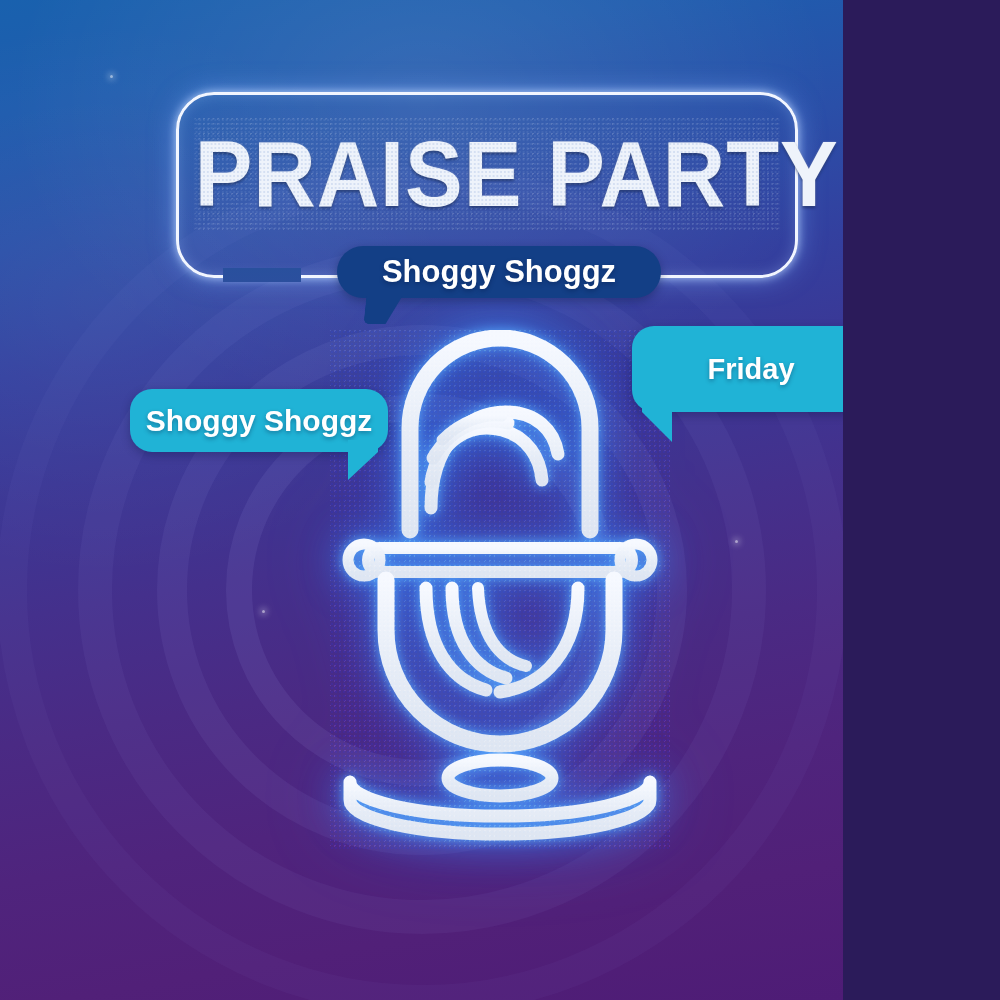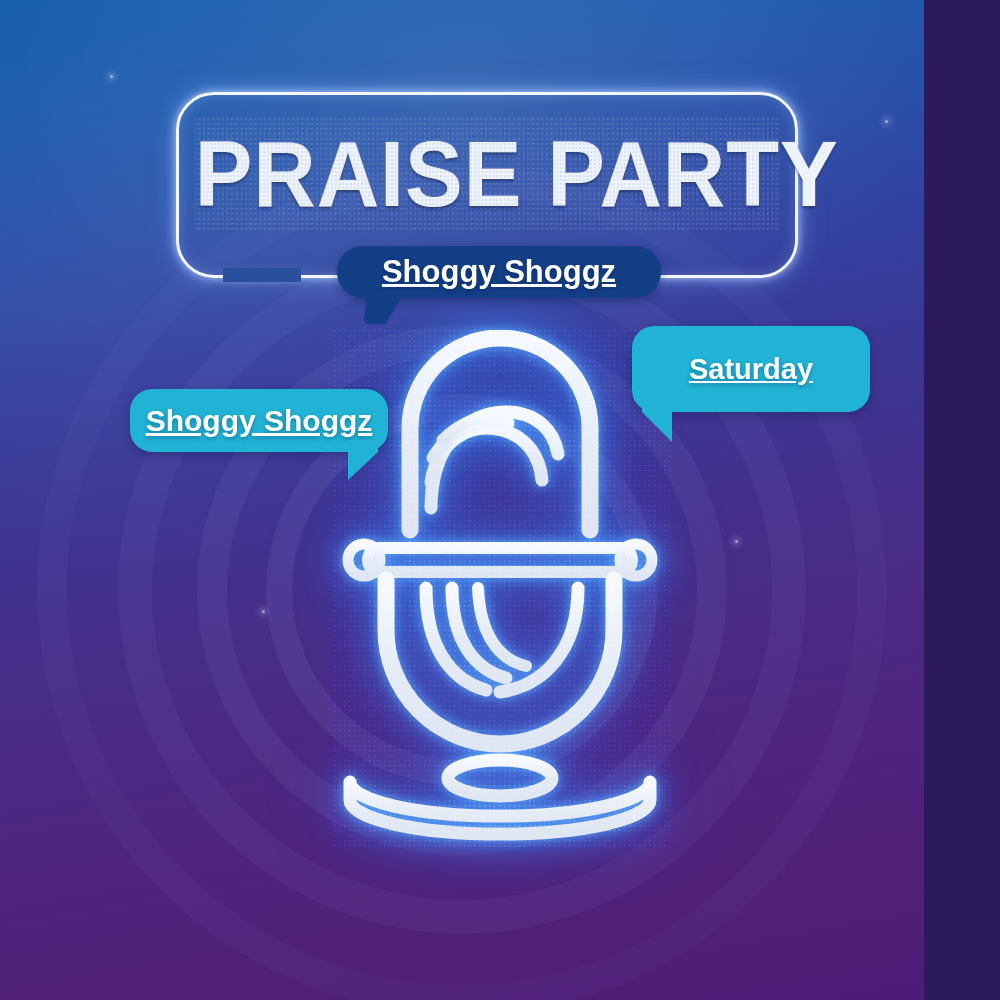--- a/index.html
+++ b/index.html
@@ -7,35 +7,36 @@
     margin: 0;
     padding: 0;
     background: #2b1b5a;
   }
   body {
     font-family: "Liberation Sans", sans-serif;
   }
 
   #poster {
     position: relative;
-    width: 924px;
+    width: 796px;
     height: 1000px;
     overflow: hidden;
     background:
       linear-gradient(170deg,
         #1961ae 0%,
         #1f5cae 10%,
         #2a4fa8 22%,
         #33409f 33%,
         #3b3795 43%,
         #44308c 54%,
         #4a2a84 65%,
         #4f247d 77%,
         #512078 88%,
         #4e1c76 100%);
+    padding-left: 47px;
   }
 
   
   .sheen {
     position: absolute;
     inset: 0;
     background:
       radial-gradient(ellipse 70% 45% at 50% 10%, rgba(255,255,255,0.10), rgba(255,255,255,0) 70%),
       radial-gradient(ellipse 60% 40% at 12% 30%, rgba(255,255,255,0.05), rgba(255,255,255,0) 70%);
     pointer-events: none;
@@ -137,21 +138,20 @@
     position: absolute;
     box-sizing: border-box;
     display: flex;
     align-items: center;
     justify-content: center;
     text-align: center;
     font-weight: 700;
     color: #ffffff;
     border-radius: 26px;
     text-shadow: 0 2px 4px rgba(5,20,60,0.35);
-    text-decoration: underline;
   }
   .bubble .tail {
     position: absolute;
     width: 0; height: 0;
   }
 
   
   #bubble-name-top {
     left: 337px;
     top: 246px;
@@ -316,21 +316,21 @@
   <div id="title-text">PRAISE PARTY</div>
 
   <div class="bubble" id="bubble-name-top">
     <span class="tail"></span>
     <span>Shoggy Shoggz</span>
   </div>
 
   <div class="bubble" id="bubble-time">
     <span class="tail"></span>
     <span>
-      <span>Saturday</span><br>
+      <span>Friday</span><br>
     </span>
   </div>
 
   <div class="bubble" id="bubble-name-left">
     <span class="tail"></span>
     <span>Shoggy Shoggz</span>
   </div>
 
 </div>
 

